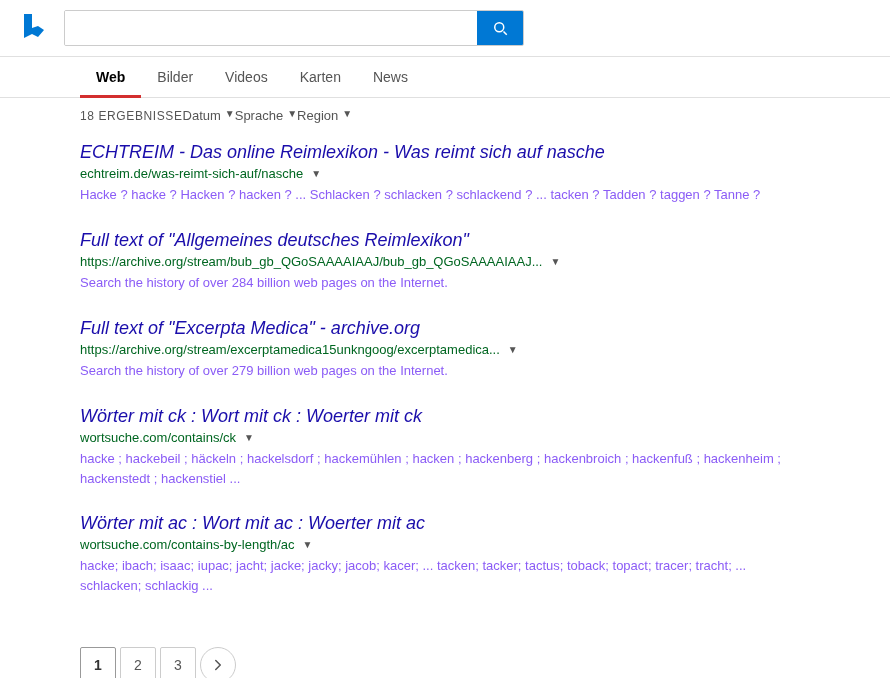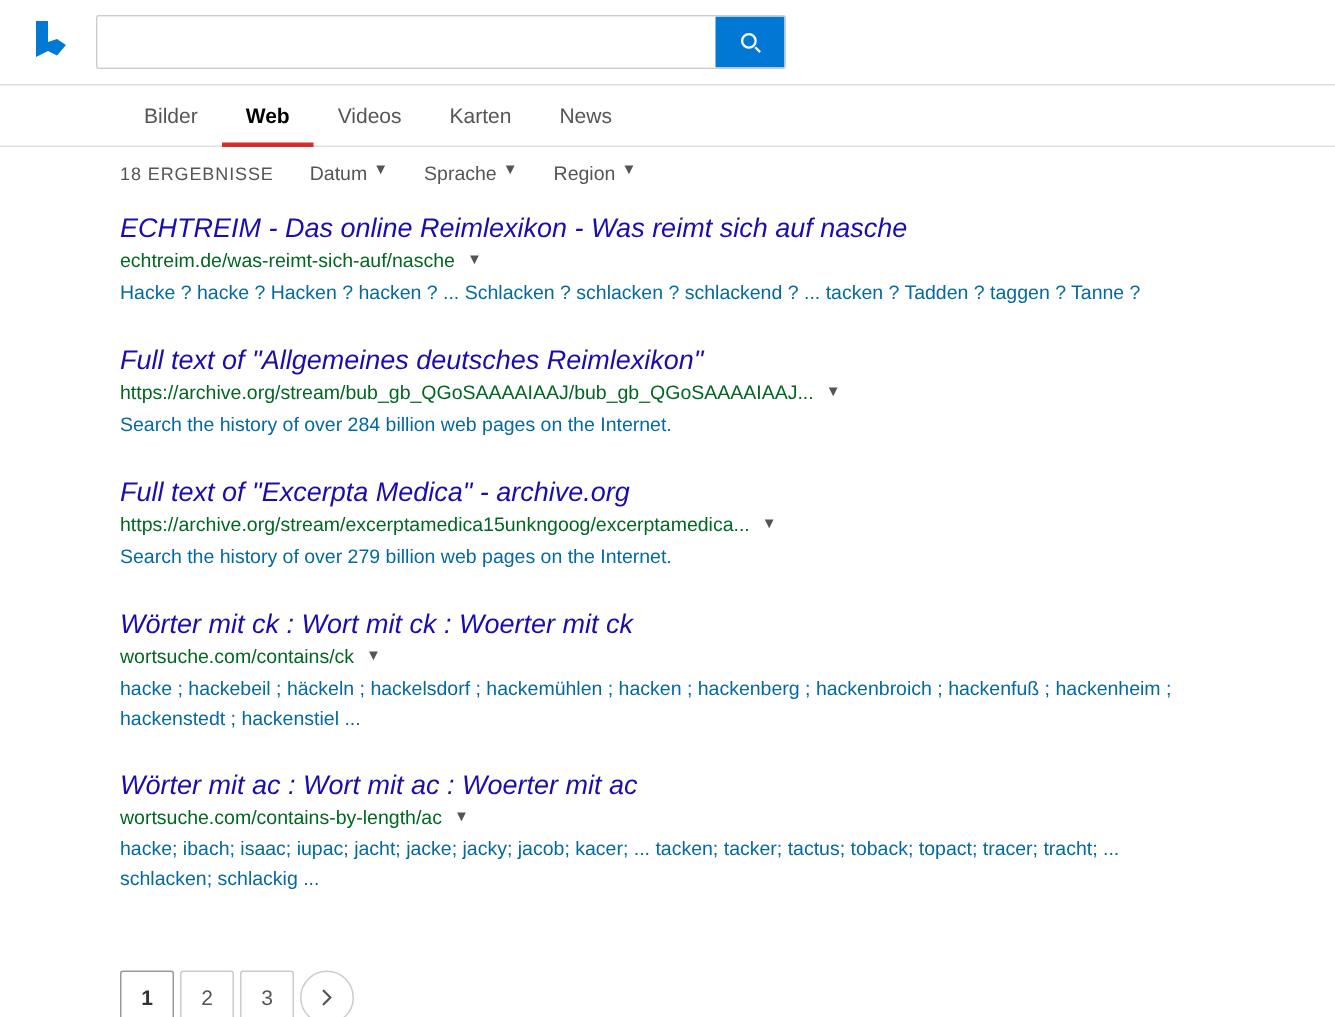--- a/index.html
+++ b/index.html
@@ -81,21 +81,20 @@
       right: 0;
       height: 3px;
       background: #d32f2f;
     }
 
     
     .results-meta {
       display: flex;
       align-items: center;
       padding: 10px 80px;
-      gap: 24px;
       font-size: 13px;
       color: #555;
     }
     .results-count {
       font-weight: normal;
       color: #555;
       text-transform: uppercase;
       font-size: 12px;
       letter-spacing: 0.05em;
     }
@@ -134,21 +133,21 @@
       color: #006621;
       margin: 2px 0 4px 0;
     }
     .result-url .dropdown-arrow {
       font-size: 10px;
       color: #555;
       cursor: pointer;
     }
     .result-snippet {
       font-size: 13px;
-      color: #0369a1;
+      color: #8b5cf6;
       line-height: 1.5;
     }
 
     
     .pagination {
       display: flex;
       align-items: center;
       padding: 20px 80px 30px;
       gap: 4px;
     }
@@ -207,22 +206,22 @@
     <input class="search-input" type="text" style="">
     <button class="search-button">
       <svg viewBox="0 0 24 24" xmlns="http://www.w3.org/2000/svg">
         <path d="M21 21l-4.35-4.35M17 11A6 6 0 1 1 5 11a6 6 0 0 1 12 0z" stroke="white" stroke-width="2" fill="none"></path>
       </svg>
     </button>
   </div>
 </div>
 
 <nav class="nav-tabs">
+  <a class="nav-tab active">Web</a>
   <a class="nav-tab">Bilder</a>
-  <a class="nav-tab active">Web</a>
   <a class="nav-tab">Videos</a>
   <a class="nav-tab">Karten</a>
   <a class="nav-tab">News</a>
 </nav>
 
 <div class="results-meta">
   <span class="results-count">18 ERGEBNISSE</span>
   <span class="filter-btn">
     <span>Datum</span>
     <span class="arrow">▼</span>

